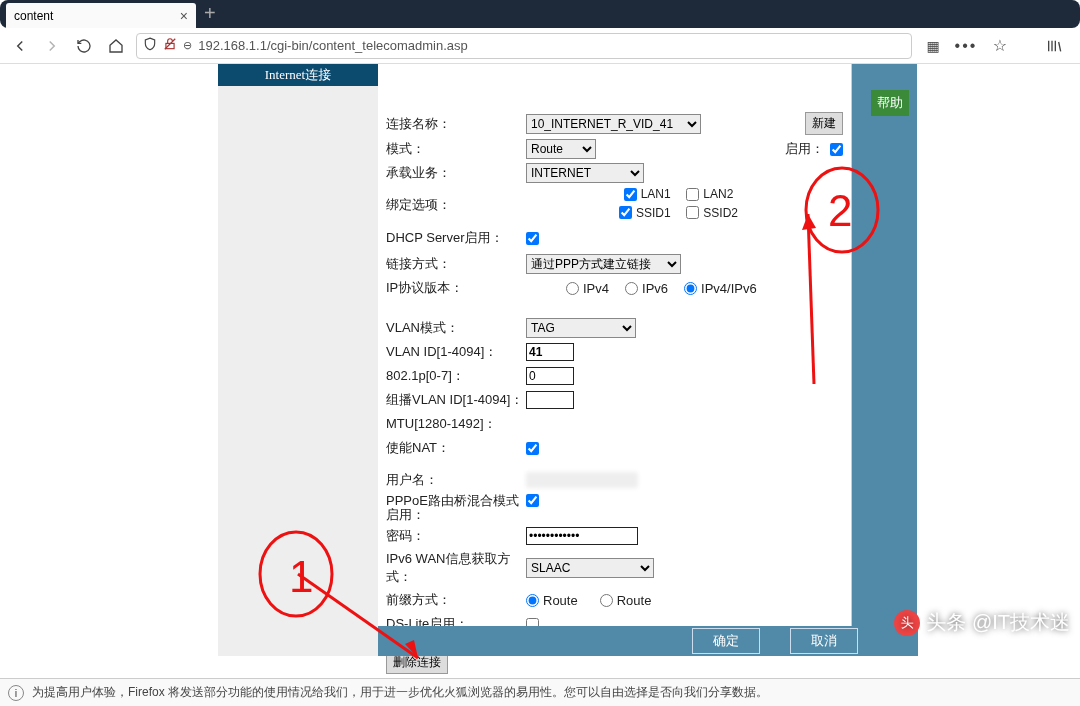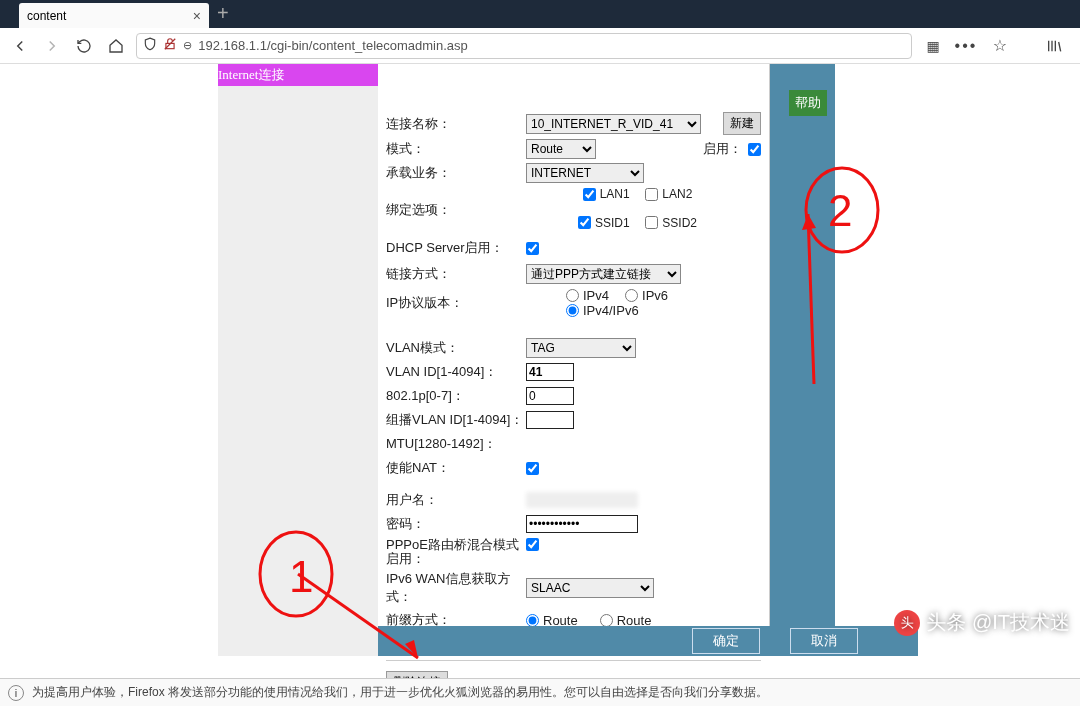--- a/index.html
+++ b/index.html
@@ -1,49 +1,49 @@
 <!DOCTYPE html>
 <html><head>
 <meta charset="utf-8">
 <style>
 * { margin:0; padding:0; box-sizing:border-box; font-family: "Microsoft YaHei", Arial, sans-serif; }
 body { background:#fff; width:1080px; height:706px; overflow:hidden; position:relative; }
 
 
-.tabstrip { height:28px; background:#1e2a3a; display:flex; align-items:flex-end; padding:0 19px; }
+.tabstrip { height:28px; background:#1e2a3a; display:flex; align-items:flex-end; padding:0 6px;border-radius:8px; }
 .tab { background:#fafafa; width:190px; height:25px; border-radius:3px 3px 0 0; display:flex; align-items:center; padding:0 8px; font-size:12px; justify-content:space-between; }
 .tab .x { color:#555; font-size:14px; cursor:pointer; }
 .newtab { color:#aaa; font-size:20px; margin-left:8px; margin-bottom:3px; cursor:pointer;}
 .toolbar { height:36px; border-bottom:1px solid #ddd; display:flex; align-items:center; padding:0 8px; gap:8px; }
 .tbtn { width:24px; height:24px; display:flex; align-items:center; justify-content:center; color:#444; cursor:pointer; }
 .urlbar { flex:1; height:26px; border:1px solid #ccc; border-radius:4px; display:flex; align-items:center; padding:0 6px; gap:6px; font-size:13px; color:#555; }
 .urlbar .shield { color:#444;}
 .righticons { display:flex; gap:10px; padding-right:6px; }
 .qr { display:inline-block; font-size:14px; letter-spacing:-2px;}
 .dots { letter-spacing:2px; }
 
 
 .page { position:relative; height:600px; }
 .container { display:flex; position:absolute; left:218px; top:0; }
 .leftcol { width:160px; background:#eee; height:562px; }
-.lefthdr { background:#d946ef; color:#fff; font-size:13px; text-align:left; padding:2px 0; font-family:"SimSun", serif; }
-.maincol { width:392px; background:#fff; height:562px; border-right:1px solid #ccc; padding:48px 8px 8px 8px; font-size:13px; font-family:"SimSun", serif; color:#222;}
+.lefthdr { background:#0c4a6e; color:#fff; font-size:13px; text-align:center; padding:2px 0; font-family:"SimSun", serif; }
+.maincol { width:474px; background:#fff; height:562px; border-right:1px solid #ccc; padding:48px 8px 8px 8px; font-size:13px; font-family:"SimSun", serif; color:#222;}
 .rightcol { width:65px; background:#508aa8; height:562px; position:relative; }
 .help { position:absolute; top:26px; right:8px; background:#3a8a3a; color:#fff; padding:4px 6px; font-size:13px; font-family:"SimSun", serif; }
 
 .row { display:flex; align-items:center; margin-bottom:4px; min-height:20px;}
 .lbl { width:140px; }
 .ctrl { flex:1; display:flex; align-items:center; gap:6px; flex-wrap:wrap;}
 select { font-size:12px; font-family:inherit; border:1px solid #888; background:#eee; height:20px;}
 input[type=text], input[type=password] { font-size:12px; font-family:inherit; border:1px solid #222; height:18px; padding:0 2px; background:#fff;}
 .btn { background:#ddd; border:1px solid #999; padding:2px 6px; font-size:12px; font-family:inherit; cursor:pointer;}
 .cbwrap { display:inline-flex; align-items:center; gap:4px; margin-right:12px; }
 .cbwrap label { font-size:12px; }
 input[type=checkbox], input[type=radio] { width:13px; height:13px; }
-.bindgrid { display:flex; flex-direction:column; gap:12px; margin-left:0;}
+.bindgrid { display:flex; flex-direction:column; gap:2px; margin-left:0;}
 .radiowrap { display:inline-flex; align-items:center; gap:4px; margin-right:16px;}
 .spacer { height:16px; }
 
 .footerbar { position:absolute; left:378px; top:562px; width:540px; height:30px; background:#508aa8; display:flex; justify-content:flex-end; align-items:center; gap:30px; padding-right:60px;}
 .fbtn { border:1px solid #cde; color:#fff; padding:3px 20px; font-size:13px; font-family:"SimSun", serif; cursor:pointer;}
 .greybg { position:absolute; left:218px; top:562px; width:160px; height:30px; background:#eee;}
 
 
 .annot { position:absolute; pointer-events:none; }
 
@@ -254,30 +254,30 @@
       </div>
 
       <div class="spacer" style="height:8px"></div>
 
       <div class="row">
         <div class="lbl">用户名：</div>
         <div class="ctrl">
             <span class="blurbox"></span>
           </div>
       </div>
-      <div class="row">
-        <div class="lbl">密码：</div>
-        <div class="ctrl">
-            <input type="password" value="••••••••••••" style="width: 112px;">
-          </div>
-      </div>
       <div class="row" style="align-items:flex-start">
         <div class="lbl" style="line-height:14px">PPPoE路由桥混合模式启用：</div>
         <div class="ctrl">
             <input type="checkbox" checked="" style="">
+          </div>
+      </div>
+      <div class="row">
+        <div class="lbl">密码：</div>
+        <div class="ctrl">
+            <input type="password" value="••••••••••••" style="width: 112px;">
           </div>
       </div>
       <div class="row">
         <div class="lbl">IPv6 WAN信息获取方式：</div>
         <div class="ctrl">
             <select style="width:128px"><option>SLAAC</option></select>
           </div>
       </div>
       <div class="row">
         <div class="lbl">前缀方式：</div>

